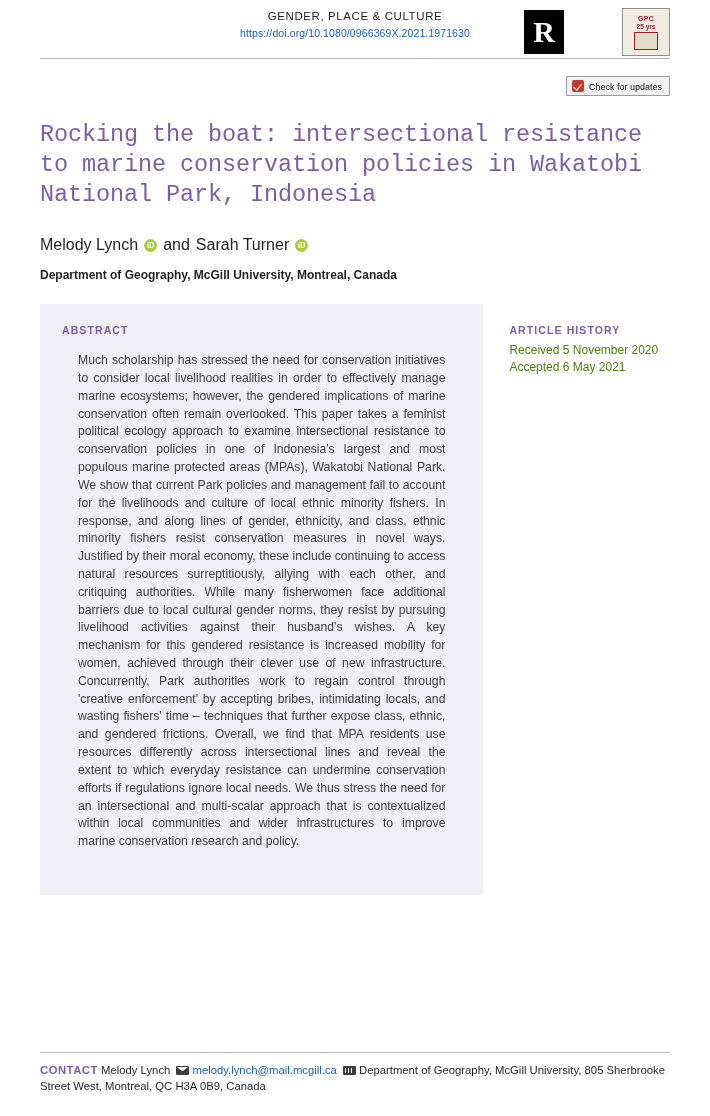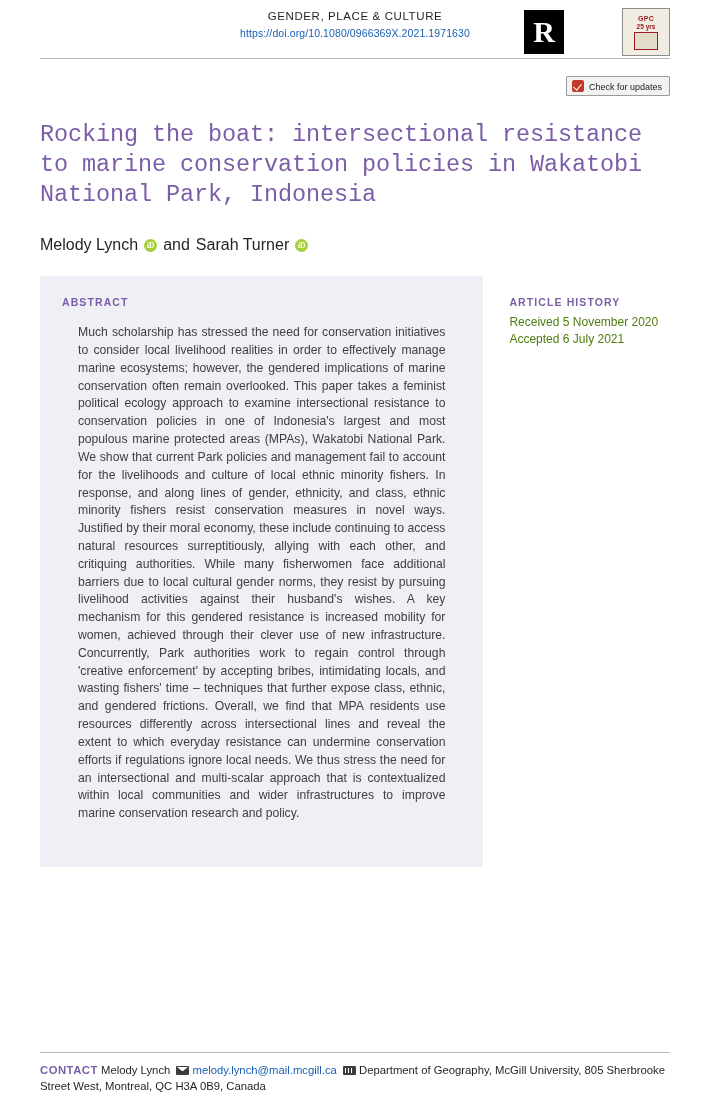--- a/index.html
+++ b/index.html
@@ -363,32 +363,33 @@
   </div>
 
   <div class="authors">
     <span class="author-name">Melody Lynch</span>
     <span class="orcid"></span>
     <span>and</span>
     <span class="author-name">Sarah Turner</span>
     <span class="orcid"></span>
   </div>
 
+  <div class="affiliation">Department of Geography, McGill University, Montreal, Canada</div>
 
   <div class="abstract-wrap">
     <div class="abstract-col">
       <div class="sec-heading">ABSTRACT</div>
       <p class="abstract-text">Much scholarship has stressed the need for conservation initiatives to consider local livelihood realities in order to effectively manage marine ecosystems; however, the gendered implications of marine conservation often remain overlooked. This paper takes a feminist political ecology approach to examine intersectional resistance to conservation policies in one of Indonesia's largest and most populous marine protected areas (MPAs), Wakatobi National Park. We show that current Park policies and management fail to account for the livelihoods and culture of local ethnic minority fishers. In response, and along lines of gender, ethnicity, and class, ethnic minority fishers resist conservation measures in novel ways. Justified by their moral economy, these include continuing to access natural resources surreptitiously, allying with each other, and critiquing authorities. While many fisherwomen face additional barriers due to local cultural gender norms, they resist by pursuing livelihood activities against their husband's wishes. A key mechanism for this gendered resistance is increased mobility for women, achieved through their clever use of new infrastructure. Concurrently, Park authorities work to regain control through 'creative enforcement' by accepting bribes, intimidating locals, and wasting fishers' time – techniques that further expose class, ethnic, and gendered frictions. Overall, we find that MPA residents use resources differently across intersectional lines and reveal the extent to which everyday resistance can undermine conservation efforts if regulations ignore local needs. We thus stress the need for an intersectional and multi-scalar approach that is contextualized within local communities and wider infrastructures to improve marine conservation research and policy.</p>
     </div>
 
     <div class="meta-col">
       <div class="meta-block">
         <div class="sec-heading">ARTICLE HISTORY</div>
         <div class="meta-line">Received 5 November 2020</div>
-        <div class="meta-line">Accepted 6 July 2021</div>
+        <div class="meta-line">Accepted 6 May 2021</div>
       </div>
 
     </div>
   </div>
 
   <div class="footer">
     <div class="footer-rule"></div>
     <div class="contact-line">
       <span class="contact-label">CONTACT</span>
       <span>Melody Lynch</span>

